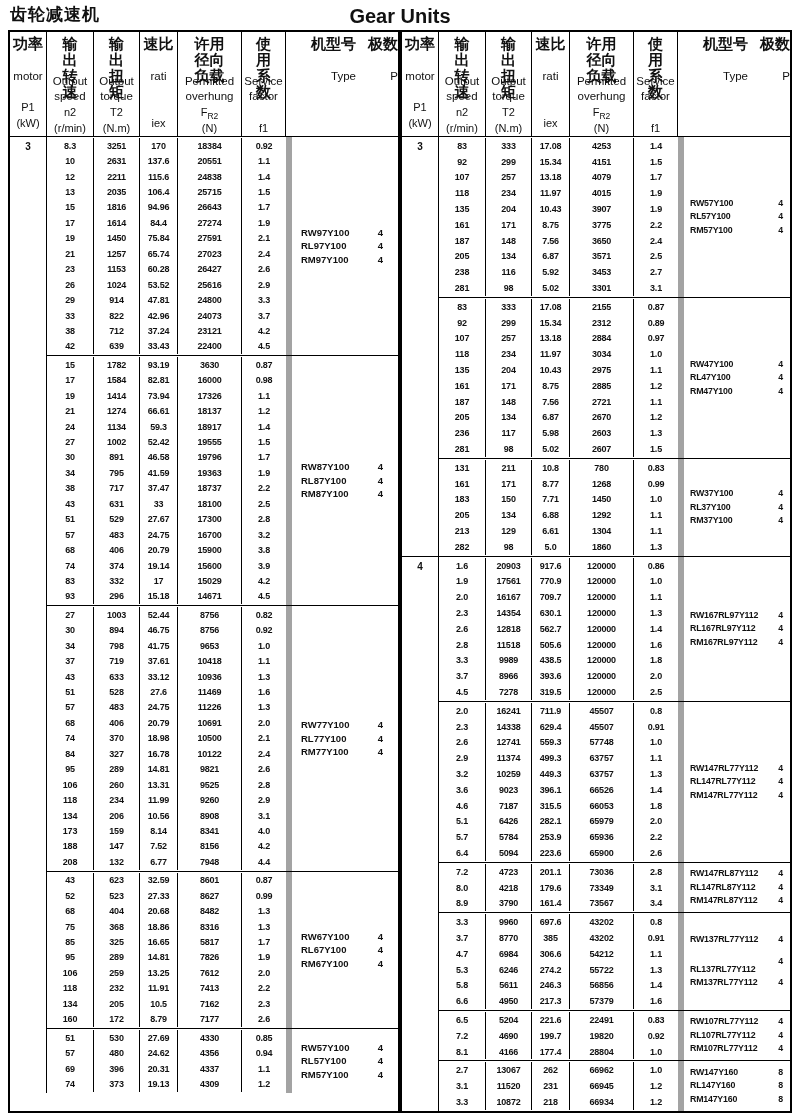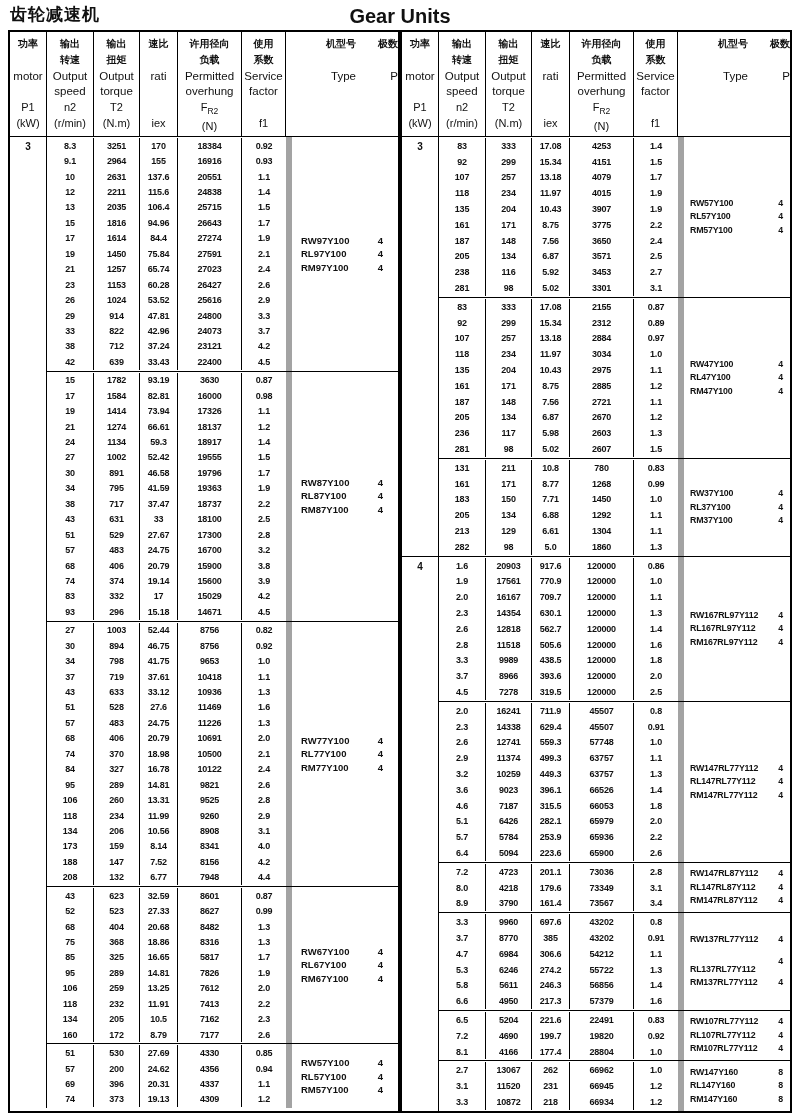--- a/index.html
+++ b/index.html
@@ -5,21 +5,21 @@
   html,body{margin:0;padding:0;background:#fff;}
   body{width:800px;height:1119px;position:relative;font-family:"Liberation Sans","DejaVu Sans",sans-serif;color:#111;}
   .page{position:relative;width:800px;height:1119px;background:#fff;overflow:hidden;}
   .title-cn{position:absolute;left:10px;top:3px;font-size:17px;font-weight:bold;letter-spacing:1px;}
   .title-en{position:absolute;left:0;right:0;top:5px;text-align:center;font-size:20px;font-weight:bold;}
   .tables{position:absolute;left:8px;top:30px;display:flex;}
   .gtable{width:392px;height:1083px;border:2px solid #000;box-sizing:border-box;background:#fff;display:flex;flex-direction:column;overflow:hidden;}
   
   .thead{display:grid;grid-template-columns:37px 47px 46px 38px 64px 44px 1fr;border-bottom:1px solid #000;height:105px;box-sizing:border-box;flex:0 0 auto;}
   .hcell{border-right:1px solid #000;display:flex;flex-direction:column;align-items:center;text-align:center;padding-top:4px;box-sizing:border-box;overflow:hidden;}
-  .h-cn{min-height:33px;font-weight:bold;font-size:10px;line-height:16px;}
+  .h-cn{min-height:33px;font-weight:bold;font-size:15px;line-height:16px;}
   .h-en{min-height:31px;font-size:11.5px;line-height:15px;}
   .h-sym{min-height:16px;font-size:11px;line-height:15px;}
   .h-sym sub{font-size:8.5px;}
   .h-unit{font-size:11px;line-height:15px;}
   .hc-speed .h-cn,.hc-torque .h-cn,.hc-service .h-cn{max-width:28px;}
   .hc-overhung .h-cn{max-width:42px;}
   .hlast{flex-direction:row;border-right:none;align-items:stretch;}
   .hsub{display:flex;flex-direction:column;align-items:flex-end;text-align:center;}
   .hsub-type{flex:1;}
   .hsub-poles{width:42px;}
@@ -111,27 +111,20 @@
               <div class="sec">
                 <div class="dgrid">
                   <div class="drow">
                     <div class="dcell">8.3</div>
                     <div class="dcell">3251</div>
                     <div class="dcell">170</div>
                     <div class="dcell">18384</div>
                     <div class="dcell">0.92</div>
                   </div>
                   <div class="drow">
-                    <div class="dcell">9.1</div>
-                    <div class="dcell">2964</div>
-                    <div class="dcell">155</div>
-                    <div class="dcell">16916</div>
-                    <div class="dcell">0.93</div>
-                  </div>
-                  <div class="drow">
                     <div class="dcell">10</div>
                     <div class="dcell">2631</div>
                     <div class="dcell">137.6</div>
                     <div class="dcell">20551</div>
                     <div class="dcell">1.1</div>
                   </div>
                   <div class="drow">
                     <div class="dcell">12</div>
                     <div class="dcell">2211</div>
                     <div class="dcell">115.6</div>
@@ -598,21 +591,21 @@
                 <div class="dgrid">
                   <div class="drow">
                     <div class="dcell">51</div>
                     <div class="dcell">530</div>
                     <div class="dcell">27.69</div>
                     <div class="dcell">4330</div>
                     <div class="dcell">0.85</div>
                   </div>
                   <div class="drow">
                     <div class="dcell">57</div>
-                    <div class="dcell">200</div>
+                    <div class="dcell">480</div>
                     <div class="dcell">24.62</div>
                     <div class="dcell">4356</div>
                     <div class="dcell">0.94</div>
                   </div>
                   <div class="drow">
                     <div class="dcell">69</div>
                     <div class="dcell">396</div>
                     <div class="dcell">20.31</div>
                     <div class="dcell">4337</div>
                     <div class="dcell">1.1</div>

